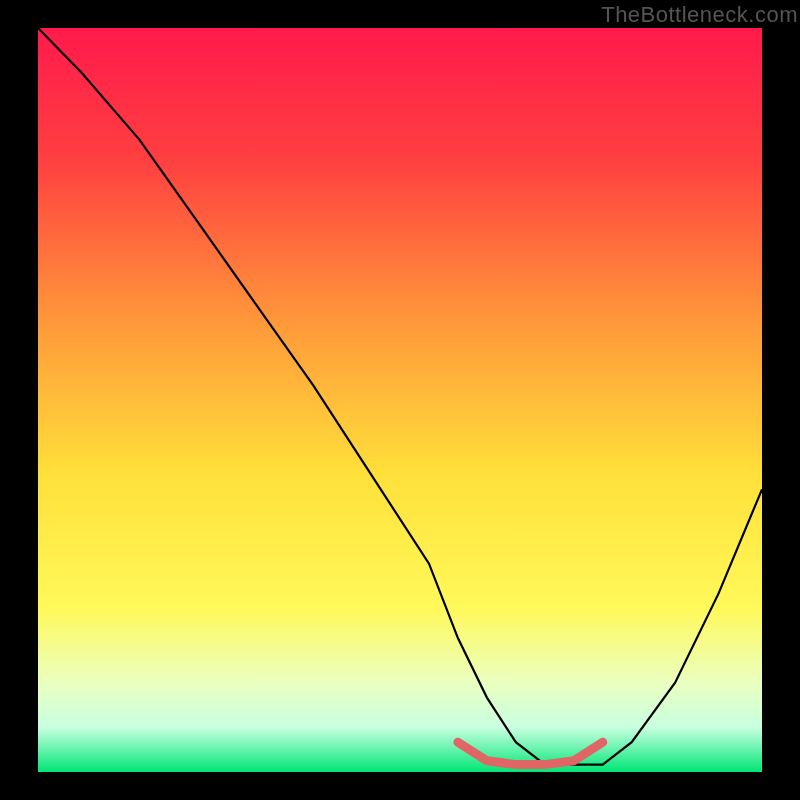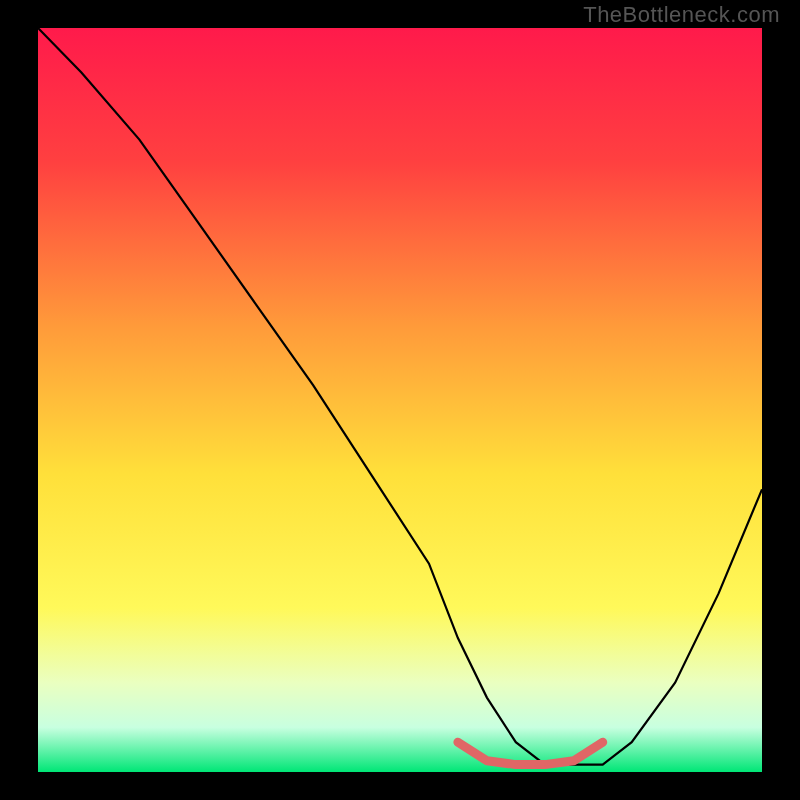--- a/index.html
+++ b/index.html
@@ -13,21 +13,21 @@
   }
   .frame {
     position: relative;
     width: 800px;
     height: 800px;
     background: #000;
   }
   .watermark {
     position: absolute;
     top: 2px;
-    right: 20px;
+    right: 2px;
     color: #555;
     font-size: 22px;
     letter-spacing: 0.5px;
     font-weight: 500;
     z-index: 10;
     user-select: none;
   }
   .plot-area {
     position: absolute;
     left: 38px;

